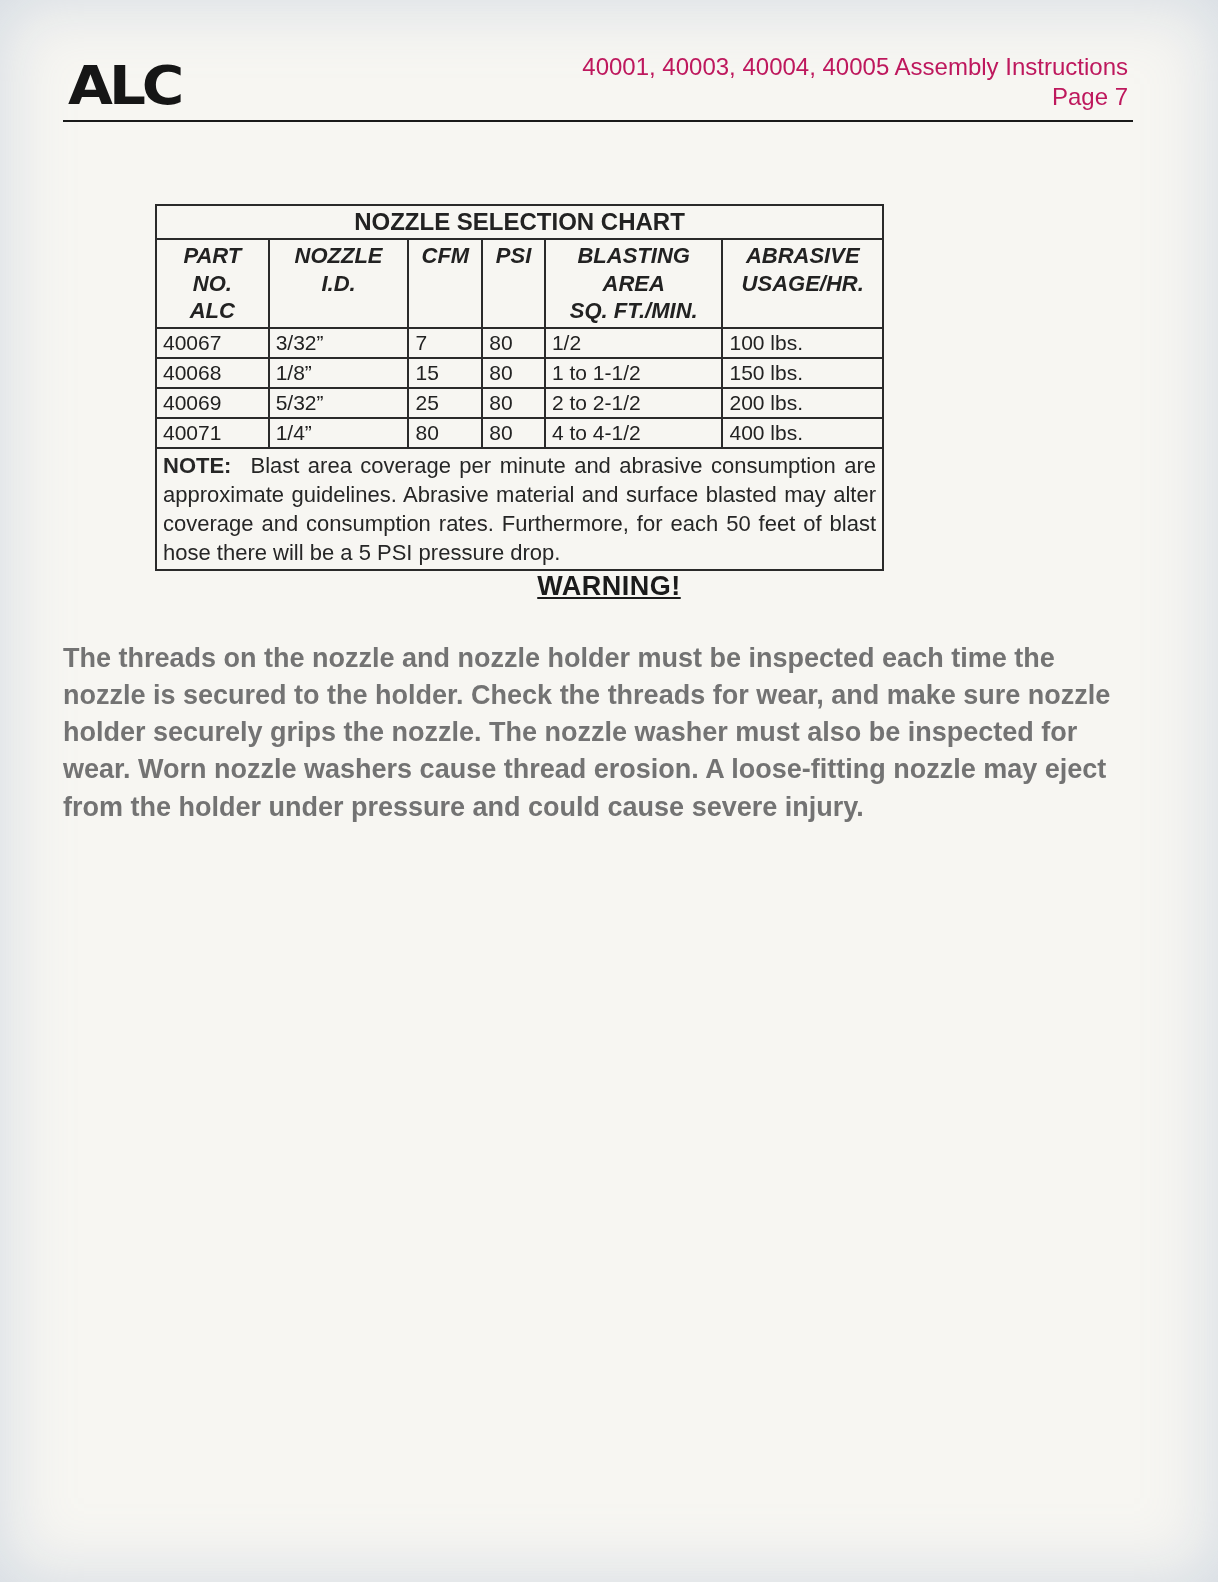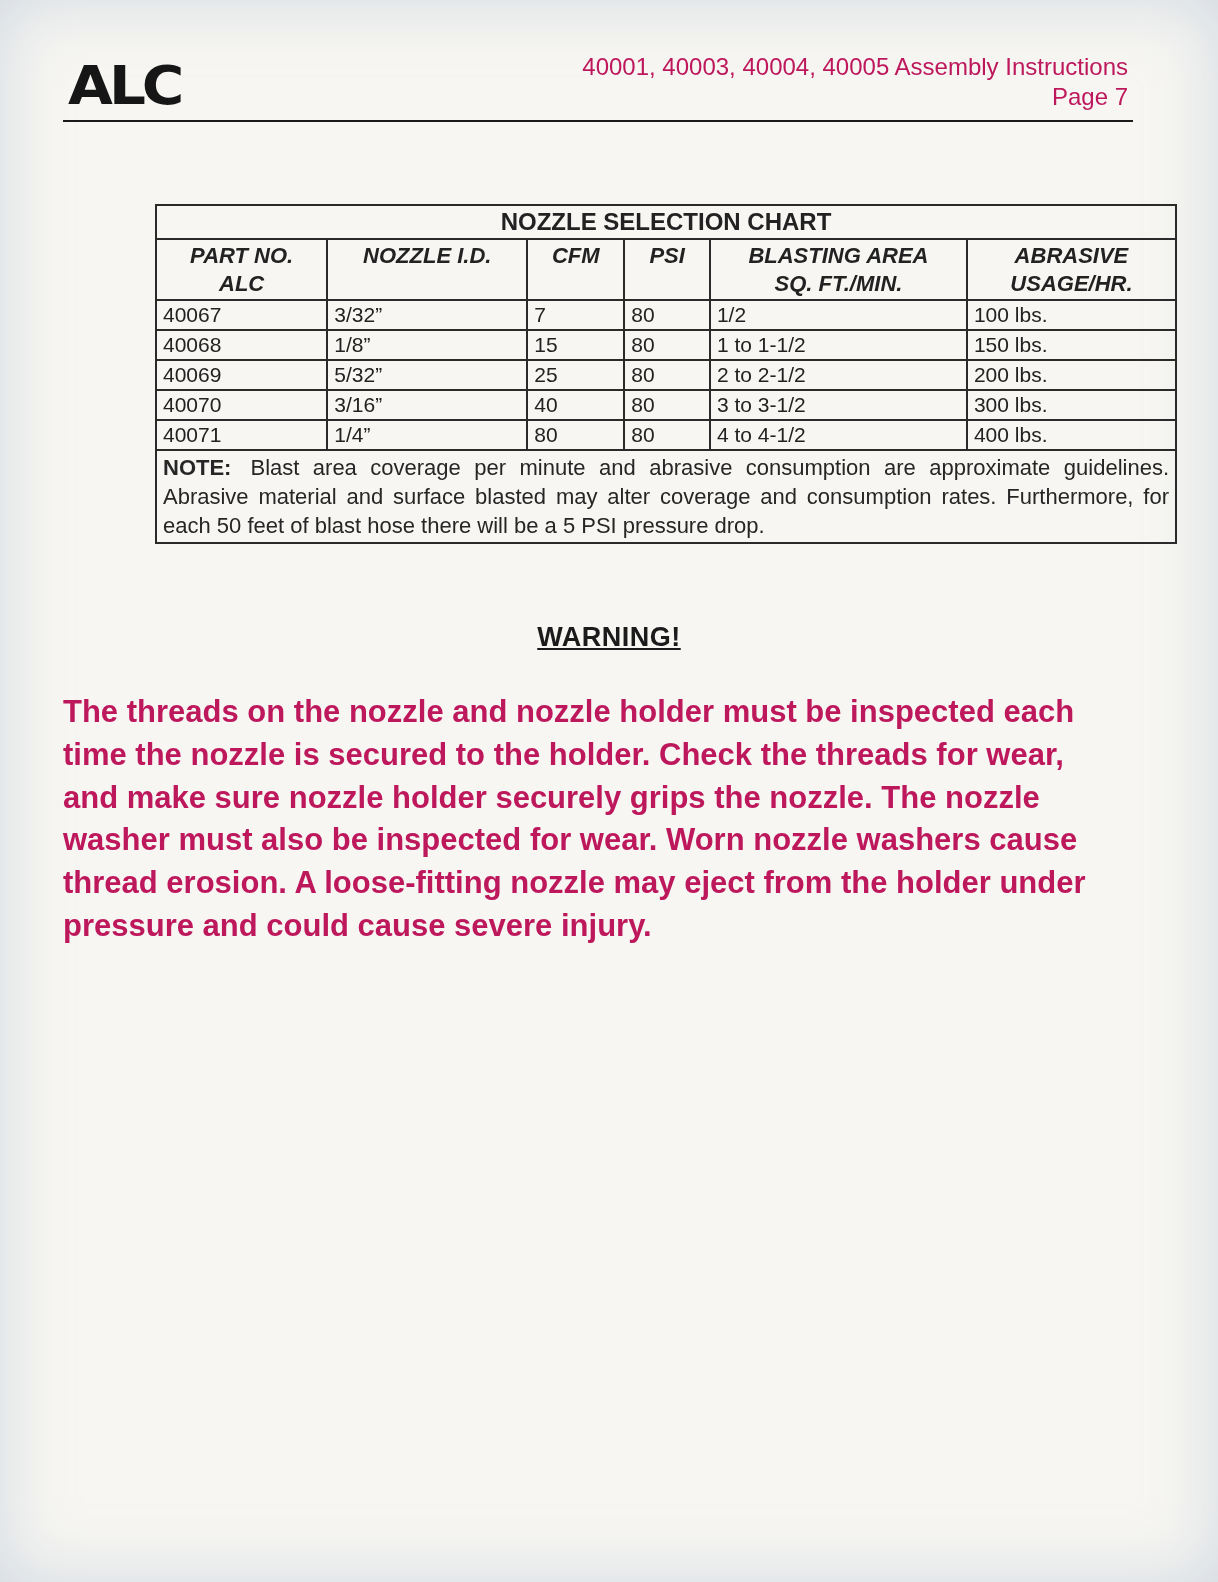--- a/index.html
+++ b/index.html
@@ -47,21 +47,21 @@
     margin: 8px 85px 0 63px;
     border: none;
     border-top: 2.5px solid #1a1a1a;
     height: 0;
   }
 
   
   .chart-table {
     margin: 82px 0 0 155px;
     border-collapse: collapse;
-    width: 1022px;
+    width: 729px;
     font-size: 21px;
     color: #222;
     background: transparent;
   }
   .chart-table th, .chart-table td {
     border: 2px solid #2a2a2a;
     padding: 2px 6px;
   }
   .table-title {
     font-size: 24px;
@@ -94,34 +94,33 @@
     text-align: justify;
     color: #262626;
   }
   .note-label {
     font-weight: bold;
     padding-right: 19px;
   }
 
   
   .warning-heading {
-    margin-top: 78px;
     text-align: center;
     font-size: 27px;
     font-weight: bold;
     text-decoration: underline;
     letter-spacing: 0.5px;
     color: #1b1b1b;
   }
   .warning-body {
     margin: 38px 100px 0 63px;
-    font-size: 31px;
+    font-size: 27px;
     font-weight: bold;
     line-height: 1.38;
-    color: #be185d;
+    color: #737373;
   }
 </style>
 </head>
 <body>
 
 <div class="page">
 
   <div class="header">
     <div class="logo">ALC</div>
     <div class="header-text">
@@ -190,28 +189,20 @@
       </tr>
       <tr class="data-row">
         <td>40069</td>
         <td>5/32”</td>
         <td>25</td>
         <td>80</td>
         <td>2 to 2-1/2</td>
         <td>200 lbs.</td>
       </tr>
       <tr class="data-row">
-        <td>40070</td>
-        <td>3/16”</td>
-        <td>40</td>
-        <td>80</td>
-        <td>3 to 3-1/2</td>
-        <td>300 lbs.</td>
-      </tr>
-      <tr class="data-row">
         <td>40071</td>
         <td>1/4”</td>
         <td>80</td>
         <td>80</td>
         <td>4 to 4-1/2</td>
         <td>400 lbs.</td>
       </tr>
       <tr>
         <td class="note-cell" colspan="6">
           <div class="note-text">

